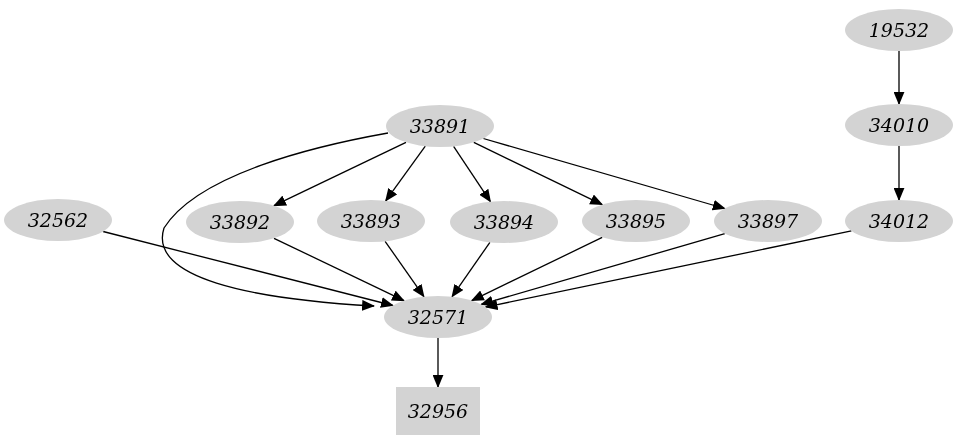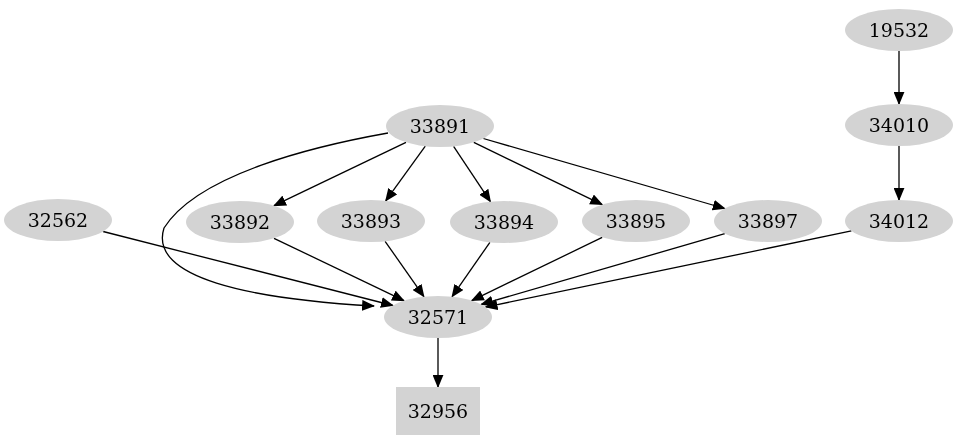--- a/index.html
+++ b/index.html
@@ -7,20 +7,21 @@
     padding: 0;
     background: #ffffff;
     font-family: "DejaVu Serif", serif;
   }
   .canvas {
     position: relative;
     width: 959px;
     height: 443px;
     background: #ffffff;
     overflow: hidden;
+    font-style: italic;
   }
   svg { display: block; }
   .edge {
     fill: none;
     stroke: #000000;
     stroke-width: 1.3;
   }
   .node-shape { stroke: none; }
   .node-label {
     fill: #000000;

